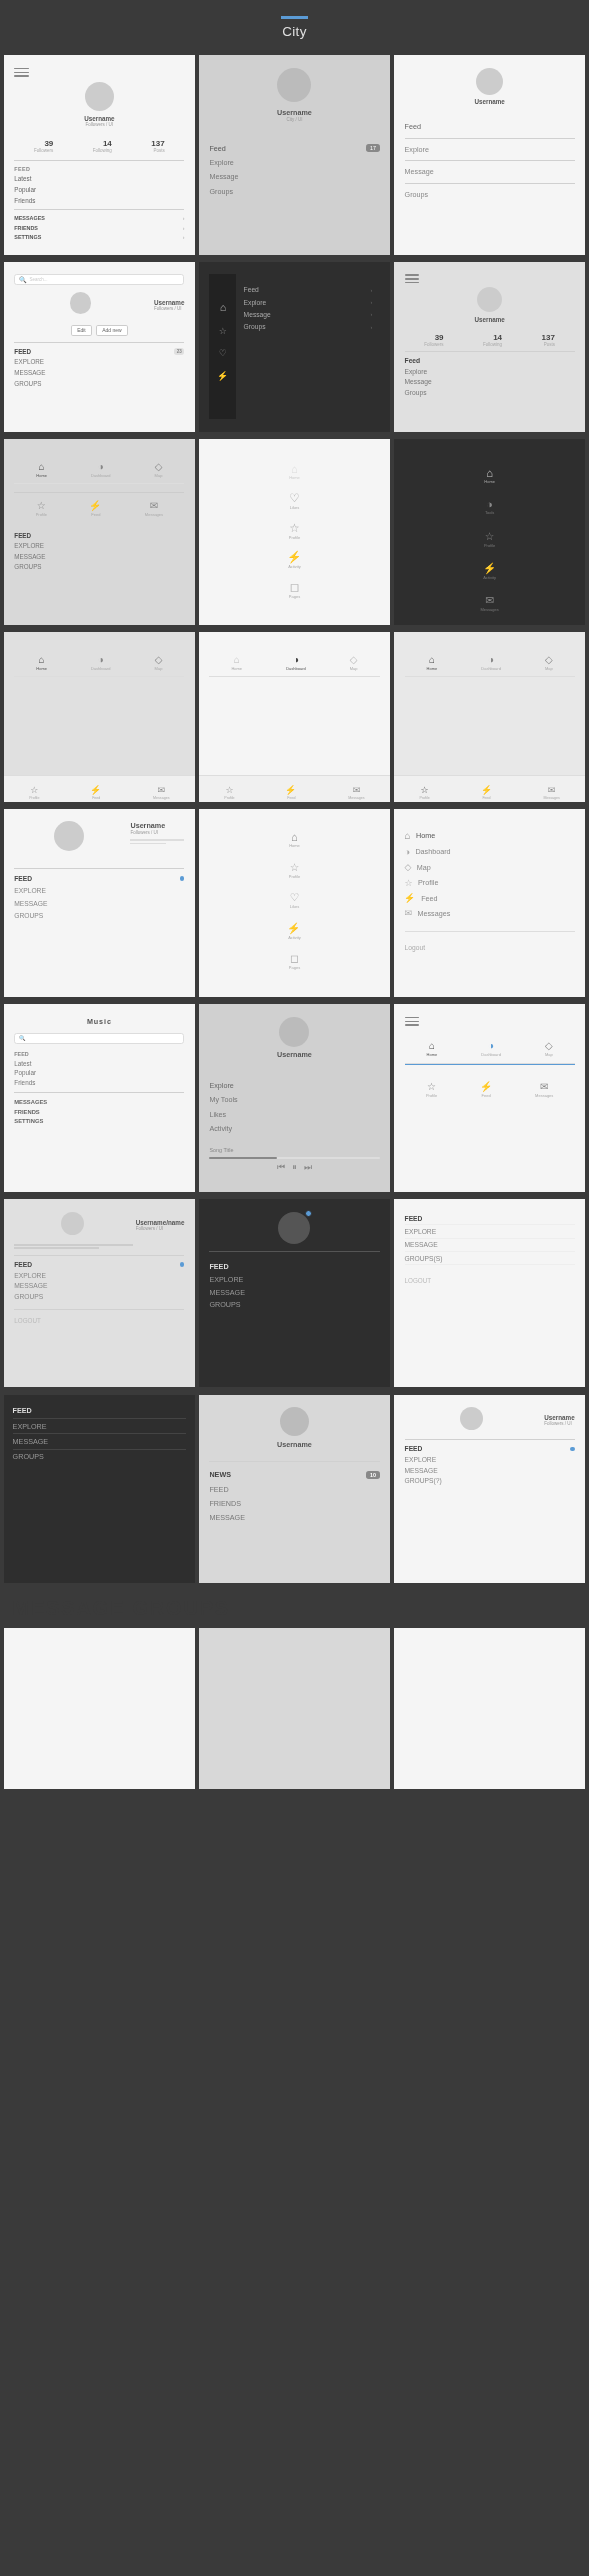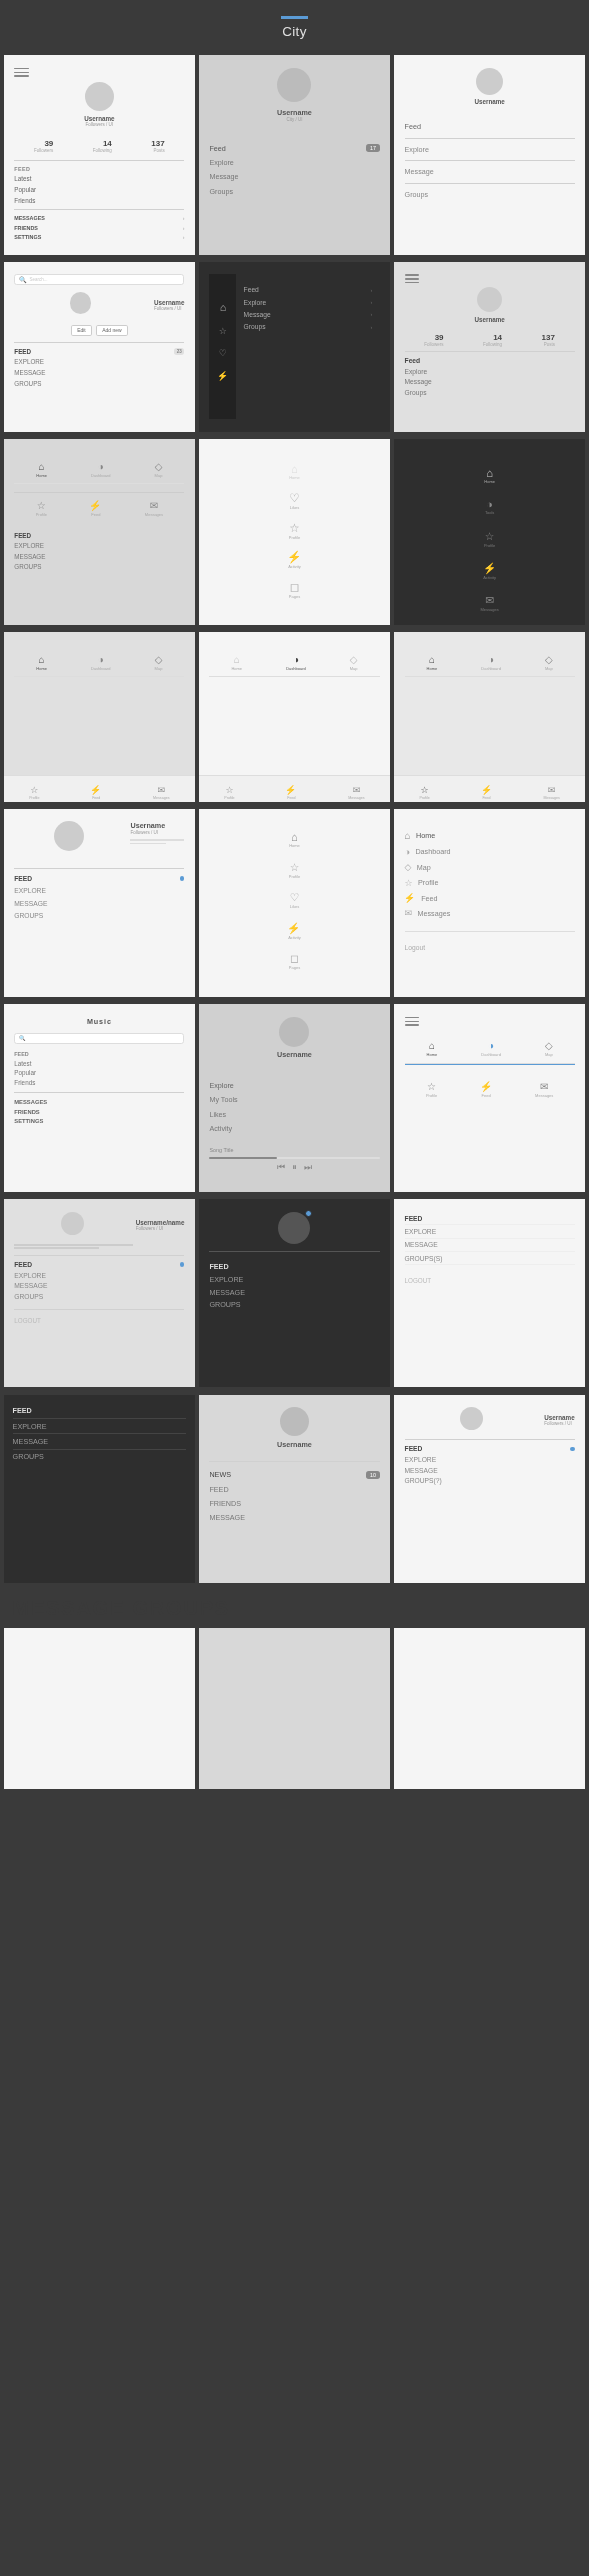--- a/index.html
+++ b/index.html
@@ -870,21 +870,21 @@
     <div class="dark-menu-item" style="font-size:7.2px;color:#999;border-bottom:0.9px solid #444;padding:2.7px 0;">MESSAGE</div>
     <div class="dark-menu-item" style="font-size:7.2px;color:#999;padding:2.7px 0;">GROUPS</div>
   </div>
 
   <div class="card" style="background:#d8d8d8;">
     <div class="profile-header">
       <div class="avatar-circle" style="width:29px;height:29px;background:#bbb;"></div>
       <div class="username-text" style="font-size:7.2px;">Username</div>
     </div>
     <div class="menu-divider" style="margin:5.4px 0;"></div>
-    <div class="menu-item" style="font-size:7.2px;font-weight:400;color:#444;padding:2.7px 0;justify-content:space-between;">
+    <div class="menu-item" style="font-size:7.2px;font-weight:700;color:#444;padding:2.7px 0;justify-content:space-between;">
       NEWS <span style="background:#888;color:#fff;border-radius:2.7px;font-size:5.4px;padding:0.9px 3.6px;">10</span>
     </div>
     <div class="menu-item" style="font-size:7.2px;color:#777;padding:2.7px 0;">FEED</div>
     <div class="menu-item" style="font-size:7.2px;color:#777;padding:2.7px 0;">FRIENDS</div>
     <div class="menu-item" style="font-size:7.2px;color:#777;padding:2.7px 0;">MESSAGE</div>
   </div>
 
   <div class="card white">
     <div style="display:flex;align-items:center;gap:5.4px;margin-bottom:5.4px;">
       <div class="avatar-circle" style="width:23px;height:23px;flex-shrink:0;"></div>

